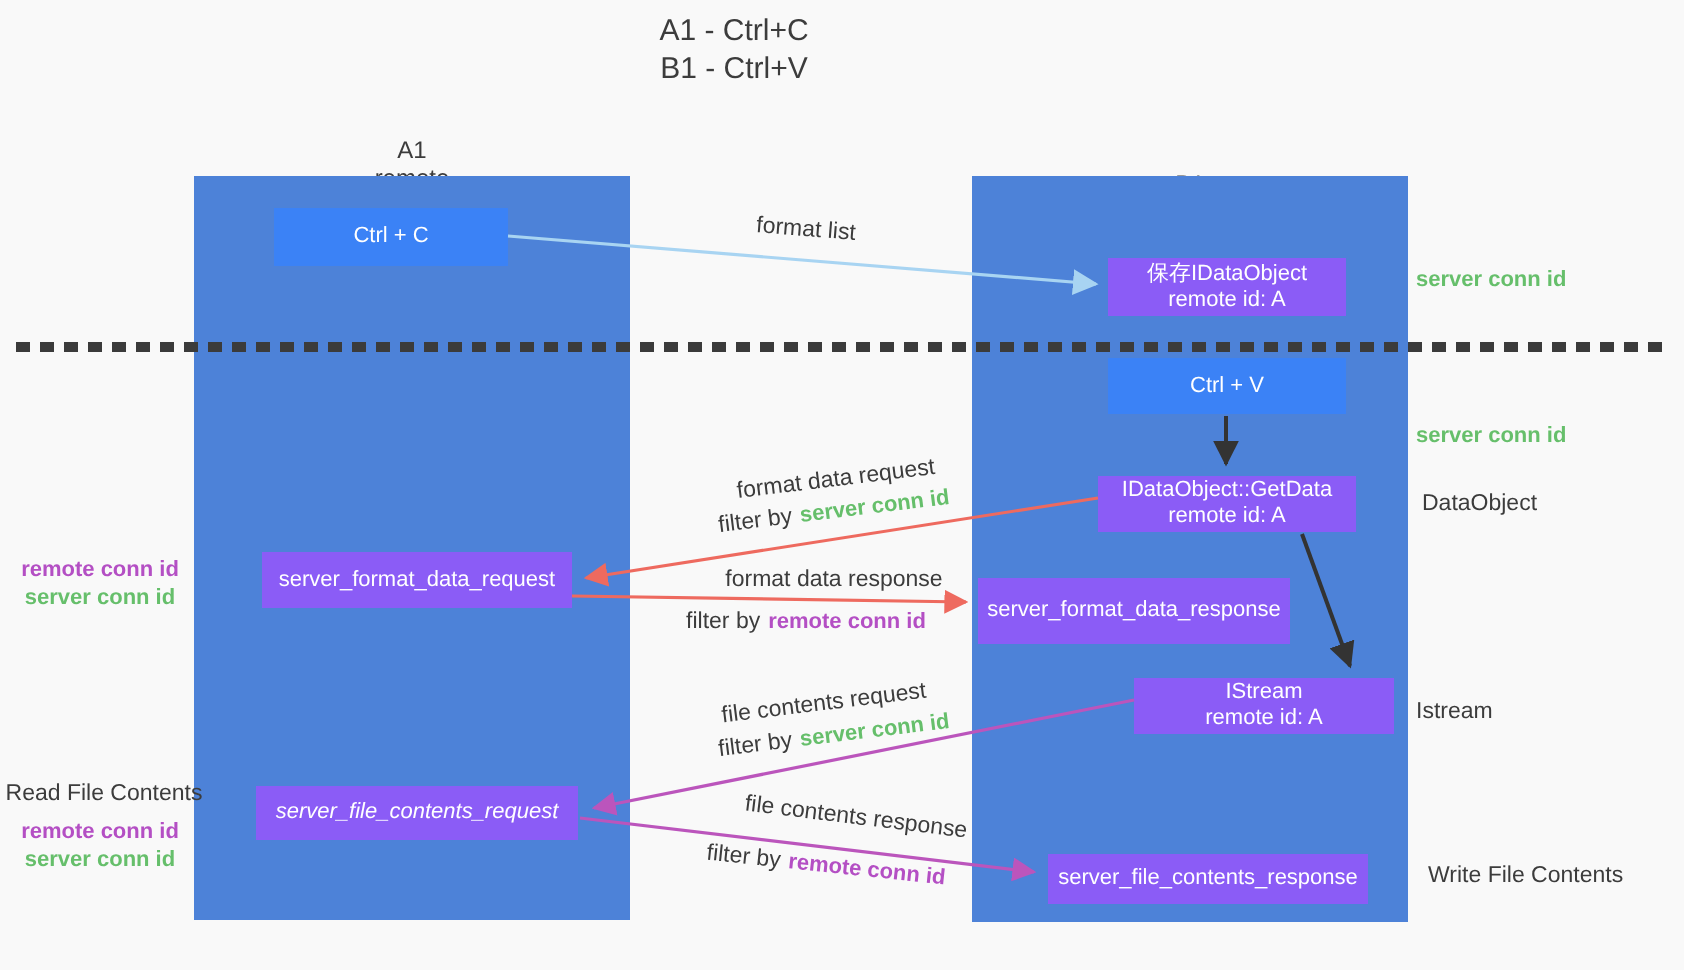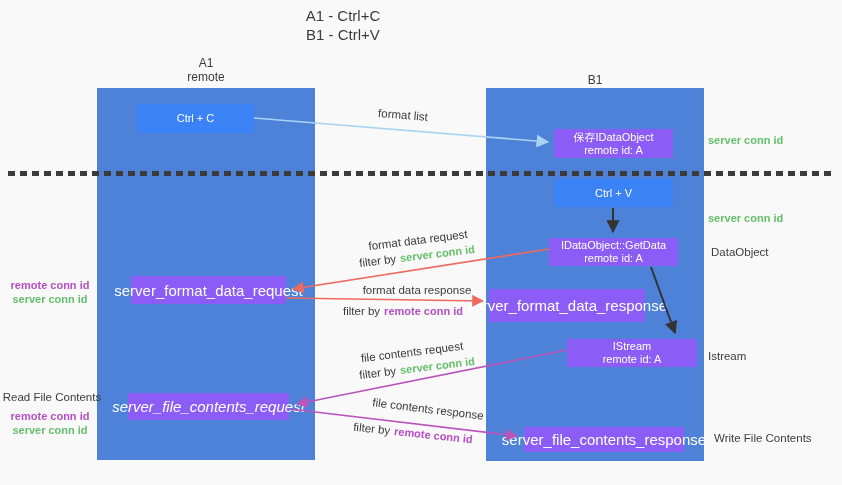--- a/index.html
+++ b/index.html
@@ -5,35 +5,35 @@
   html,body { margin:0; padding:0; }
   .canvas {
     position:relative; width:842px; height:485px;
     background:#f9f9f9; overflow:hidden;
     font-family:"Liberation Sans", sans-serif;
     color:#3c3c3c;
   }
   .abs { position:absolute; }
   .center { text-align:center; }
 
-  .title { left:0; top:6px; width:686px; font-size:15px; line-height:19px; text-align:center; }
+  .title { left:0; top:6px; width:686px; font-size:15px; line-height:19px; text-align:center;padding-left:24px; }
 
-  .col-header { width:218px; top:56px; font-size:12px; line-height:14px; text-align:center; }
+  .col-header { width:218px; top:68px; font-size:12px; line-height:14px; text-align:center; }
 
   .column { width:218px; top:88px; height:372px; background:#4d82d8; }
 
   .dashline {
     left:8px; top:171px; width:826px; height:5px;
     background:repeating-linear-gradient(to right, #3b3b3b 0, #3b3b3b 7px, transparent 7px, transparent 12px);
     z-index:3;
   }
 
   .node {
     display:flex; flex-direction:column; align-items:center; justify-content:center;
-    color:#ffffff; font-size:15px; line-height:13px; text-align:center;
+    color:#ffffff; font-size:11px; line-height:13px; text-align:center;
     white-space:nowrap; z-index:4;
   }
   .green  { background:#3b82f6; }
   .orange { background:#8b5cf6; }
 
   .lbl { font-size:11.5px; line-height:14px; white-space:nowrap; z-index:5; }
   .lbl-green  { color:#66bf6b; font-weight:bold; font-size:11px; }
   .lbl-purple { color:#b44fc4; font-weight:bold; font-size:11px; }
   .mid { font-size:11.5px; white-space:nowrap; text-align:center; z-index:5; }
   .filter-prefix { margin-right:4px; color:#3c3c3c; font-weight:normal; }

